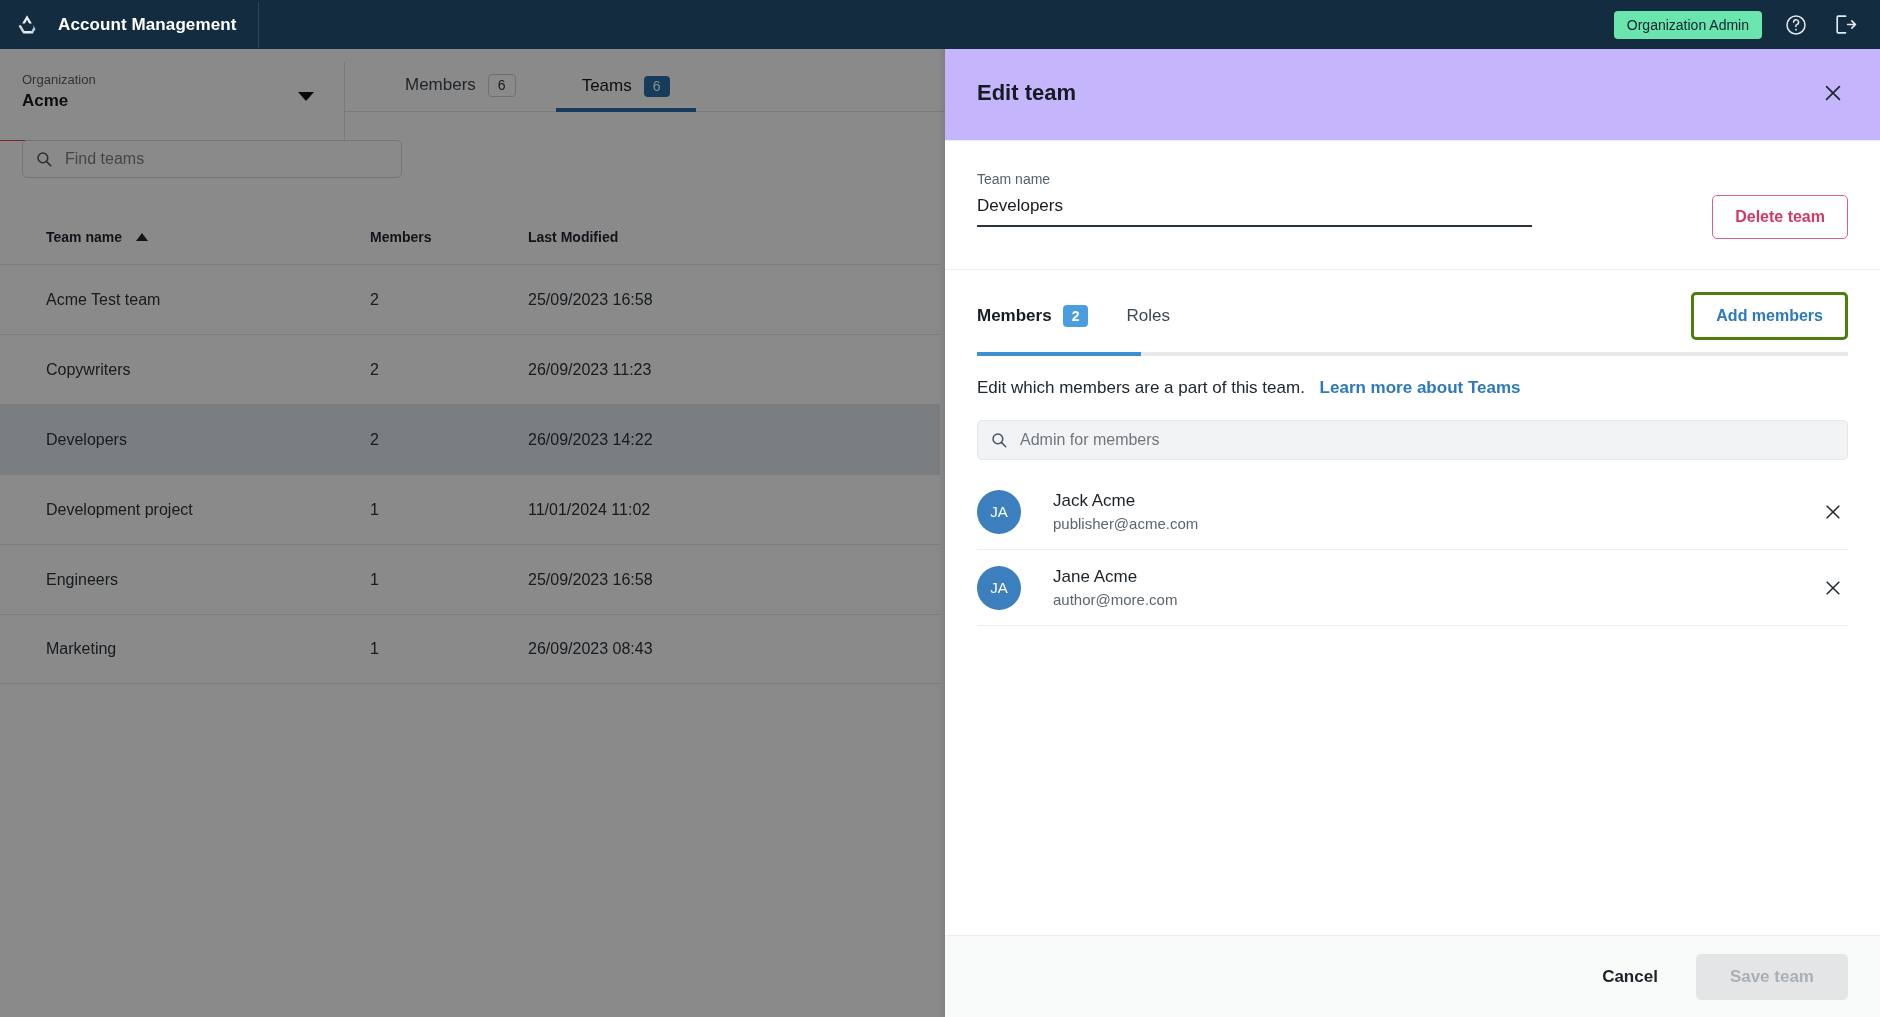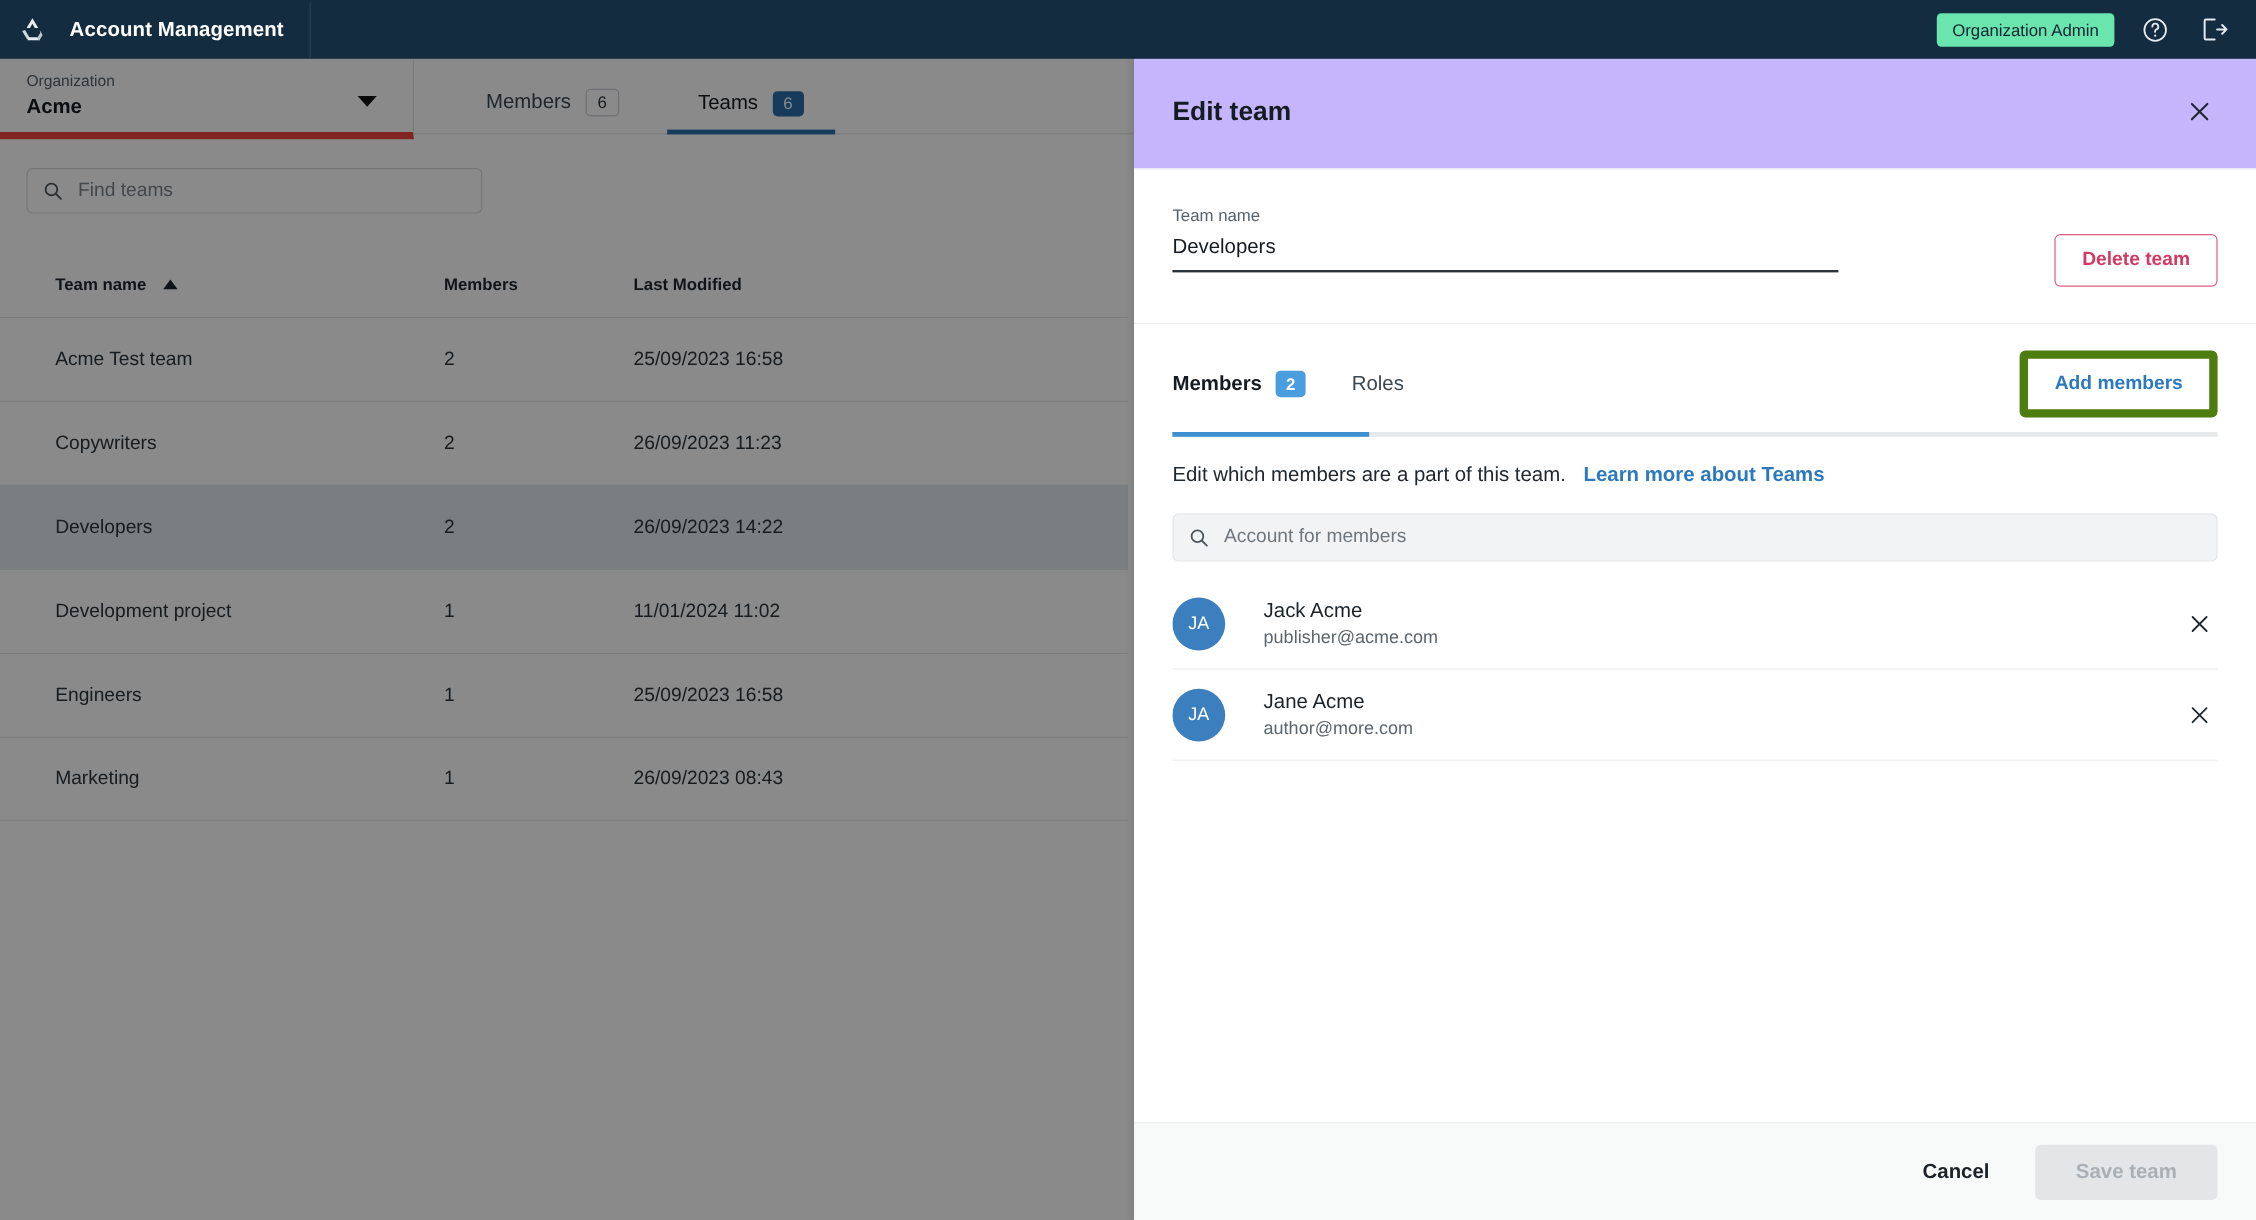--- a/index.html
+++ b/index.html
@@ -31,22 +31,22 @@
   .role-badge {
     background: #6ae5ae; color: #0e2233; font-size: 14px; font-weight: normal;
     padding: 6px 13px; border-radius: 4px; white-space: nowrap;
   }
   .icon-btn { width: 28px; height: 28px; display: flex; align-items: center; justify-content: center; }
 
   
   .bg-area { position: absolute; left: 0; top: 46px; width: 1880px; height: 971px; background: #ffffff; }
 
   .org-panel {
-    position: absolute; left: 0; top: 4px; width: 345px; height: 66px;
-    border-right: 1px solid #dfe3e6; border-bottom: 6px solid #ef4444; background: #fff;
+    position: absolute; left: 0; top: 16px; width: 345px; height: 79px;
+    border-right: 1px solid #dfe3e6; border-bottom: 1px solid #ef4444; background: #fff;
   }
   .org-label { position: absolute; left: 22px; top: 10px; font-size: 13px; color: #55616b; }
   .org-value { position: absolute; left: 22px; top: 29px; font-size: 17px; font-weight: bold; color: #151b20; }
   .org-caret {
     position: absolute; right: 30px; top: 30px;
     width: 0; height: 0; border-left: 8px solid transparent; border-right: 8px solid transparent;
     border-top: 9px solid #111;
   }
 
   .tabs-bar {
@@ -139,21 +139,21 @@
     display: flex; align-items: center; gap: 11px; position: relative;
   }
   .sub-tab.active { font-weight: bold; color: #151b20; }
   .sub-tab-count { background: #4a9ede; color: #fff; font-size: 14px; border-radius: 4px; padding: 3px 9px; }
   .sub-tabs-rule {
     position: absolute; left: 32px; right: 32px; bottom: 0; height: 4px; background: #e7e9ea;
   }
   .sub-tabs-rule-active { position: absolute; left: 0; width: 164px; top: 0; height: 4px; background: #3e8fd0; }
   .add-members-btn {
     margin-left: auto; margin-bottom: 16px;
-    border: 7px solid #4d7c0f; color: #2c79bd; background: #fff;
+    border: 3px solid #4d7c0f; color: #2c79bd; background: #fff;
     font-size: 16px; font-weight: bold; padding: 12px 22px; border-radius: 5px;
     font-family: inherit;
   }
 
   .desc-row { padding: 22px 32px 0 32px; font-size: 17px; color: #20282f; flex: 0 0 auto; }
   .desc-link { color: #2c79bd; font-weight: bold; margin-left: 10px; }
 
   .member-search {
     margin: 22px 32px 0 32px; height: 40px; background: #f2f3f4; border: 1px solid #e4e6e8;
     border-radius: 5px; display: flex; align-items: center; padding: 0 12px; gap: 12px; flex: 0 0 auto;
@@ -332,21 +332,21 @@
       <div class="desc-row">
         <span>Edit which members are a part of this team.</span>
         <span class="desc-link">Learn more about Teams</span>
       </div>
 
       <div class="member-search">
         <svg width="18" height="18" viewBox="0 0 24 24" fill="none" stroke="#4c565e" stroke-width="2">
           <circle cx="10.5" cy="10.5" r="6.5"></circle>
             <path d="M15.5 15.5 L21 21" stroke-linecap="round"></path>
         </svg>
-        <span class="ph">Account for members</span>
+        <span class="ph">Admin for members</span>
       </div>
 
       <div class="member-list">
         <div class="member-row">
           <div class="avatar">JA</div>
           <div class="m-texts">
             <div class="m-name">Jack Acme</div>
             <div class="m-email">publisher@acme.com</div>
           </div>
           <div class="m-remove">

